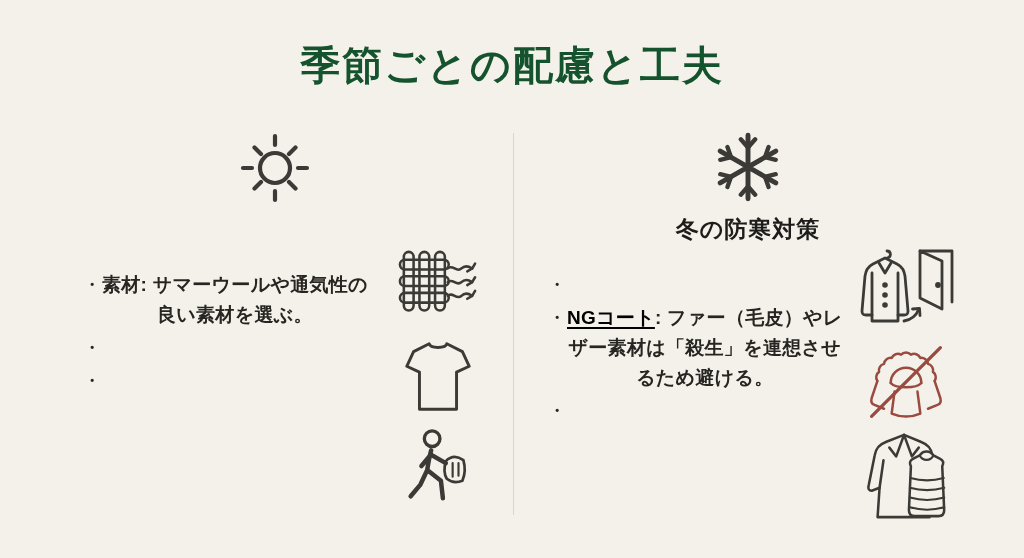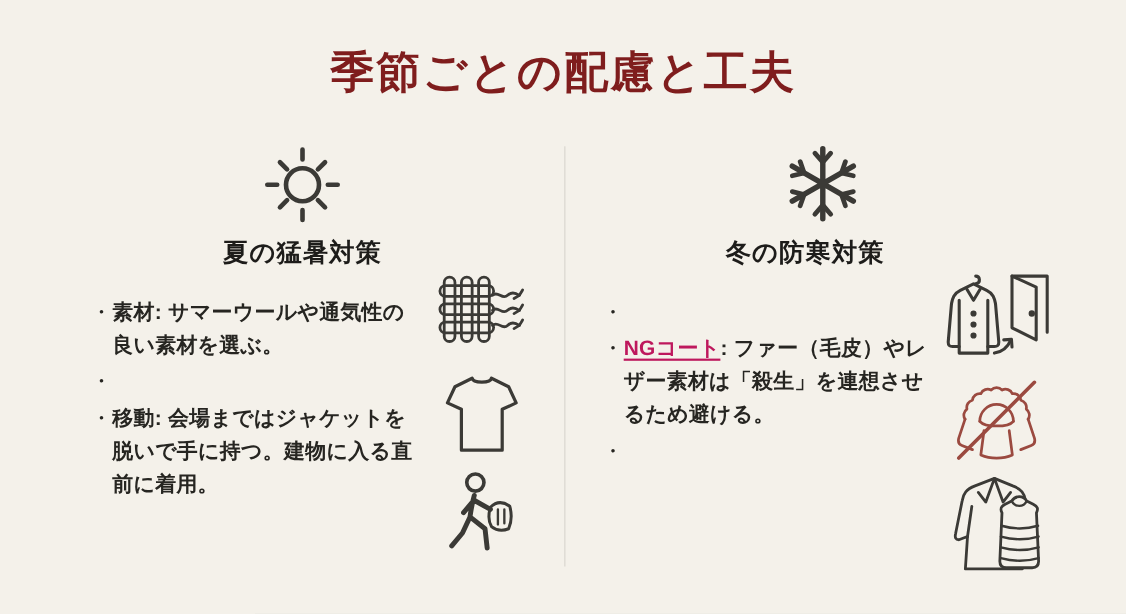--- a/index.html
+++ b/index.html
@@ -14,21 +14,21 @@
   }
   .title {
     position: absolute;
     top: 40px; left: 0; right: 0;
     text-align: center;
     font-family: "Liberation Serif", "DejaVu Serif", serif;
     font-size: 40px;
     line-height: 52px;
     font-weight: 700;
     letter-spacing: 2px;
-    color: #7f1d1d;
+    color: #14532d;
   }
   .divider {
     position: absolute;
     left: 513px; top: 133px;
     width: 1px; height: 382px;
     background: #d8d5cd;
   }
   .hdr-icon { position: absolute; width: 74px; height: 74px; }
   .sun-wrap  { left: 238px; top: 131px; }
   .snow-wrap { left: 711px; top: 130px; }
@@ -36,38 +36,38 @@
     position: absolute;
     top: 214px;
     width: 280px;
     text-align: center;
     font-size: 23px;
     font-weight: 700;
     color: #1d1c1a;
     letter-spacing: 1px;
   }
   .head-left  { left: 135px; }
-  .head-right { left: 592px; }
+  .head-right { left: 608px; }
   .body-text {
     position: absolute;
     top: 270px;
     width: 330px;
     font-size: 19px;
     font-weight: 600;
     line-height: 30px;
     color: #262521;
     letter-spacing: 0.3px;
   }
   .body-left  { left: 84px; }
   .body-right { left: 549px; }
   .bullet { display: flex; margin-bottom: 3px; }
   .marker { flex: 0 0 18px; font-size: 16px; line-height: 30px; color: #262521; }
-  .btext  { white-space: pre-line; }
+  .btext  { white-space: pre-line; text-align: center; }
   .ng-link {
-    color: #be185d;
+    color: #000000;
     text-decoration: underline;
     text-underline-offset: 3px;
     text-decoration-thickness: 1.5px;
   }
   .icon-stack {
     position: absolute;
     top: 247px;
     display: flex;
     flex-direction: column;
     align-items: center;
@@ -96,37 +96,33 @@
 
   <div class="hdr-icon snow-wrap">
     <svg viewBox="0 0 72 72" width="74" height="74">
       <g fill="none" stroke="#3b3a36" stroke-width="4.8" stroke-linecap="round" stroke-linejoin="round">
         <path d="M36 5V67M9 20.5 63 51.5M63 20.5 9 51.5"></path>
         <path stroke-width="4.2" d="M43 9 36 17 29 9M43 63 36 55 29 63M63 29 52.5 26.5 56 16.5M9 29 19.5 26.5 16 16.5M63 43 52.5 45.5 56 55.5M9 43 19.5 45.5 16 55.5"></path>
       </g>
     </svg>
   </div>
 
-  <h2 class="col-heading head-left">夏の猛暑対策</h2>
   <h2 class="col-heading head-right">冬の防寒対策</h2>
 
   <div class="body-text body-left">
     <div class="bullet">
       <span class="marker">・</span>
       <p class="btext">素材: サマーウールや通気性の
 良い素材を選ぶ。</p>
     </div>
     <div class="bullet">
       <span class="marker">・</span>
     </div>
     <div class="bullet">
       <span class="marker">・</span>
-      <p class="btext">移動: 会場まではジャケットを
-脱いで手に持つ。建物に入る直
-前に着用。</p>
     </div>
   </div>
 
   <div class="body-text body-right">
     <div class="bullet">
       <span class="marker">・</span>
     </div>
     <div class="bullet">
       <span class="marker">・</span>
       <p class="btext"><span class="ng-link">NGコート</span><span>: ファー（毛皮）やレ

